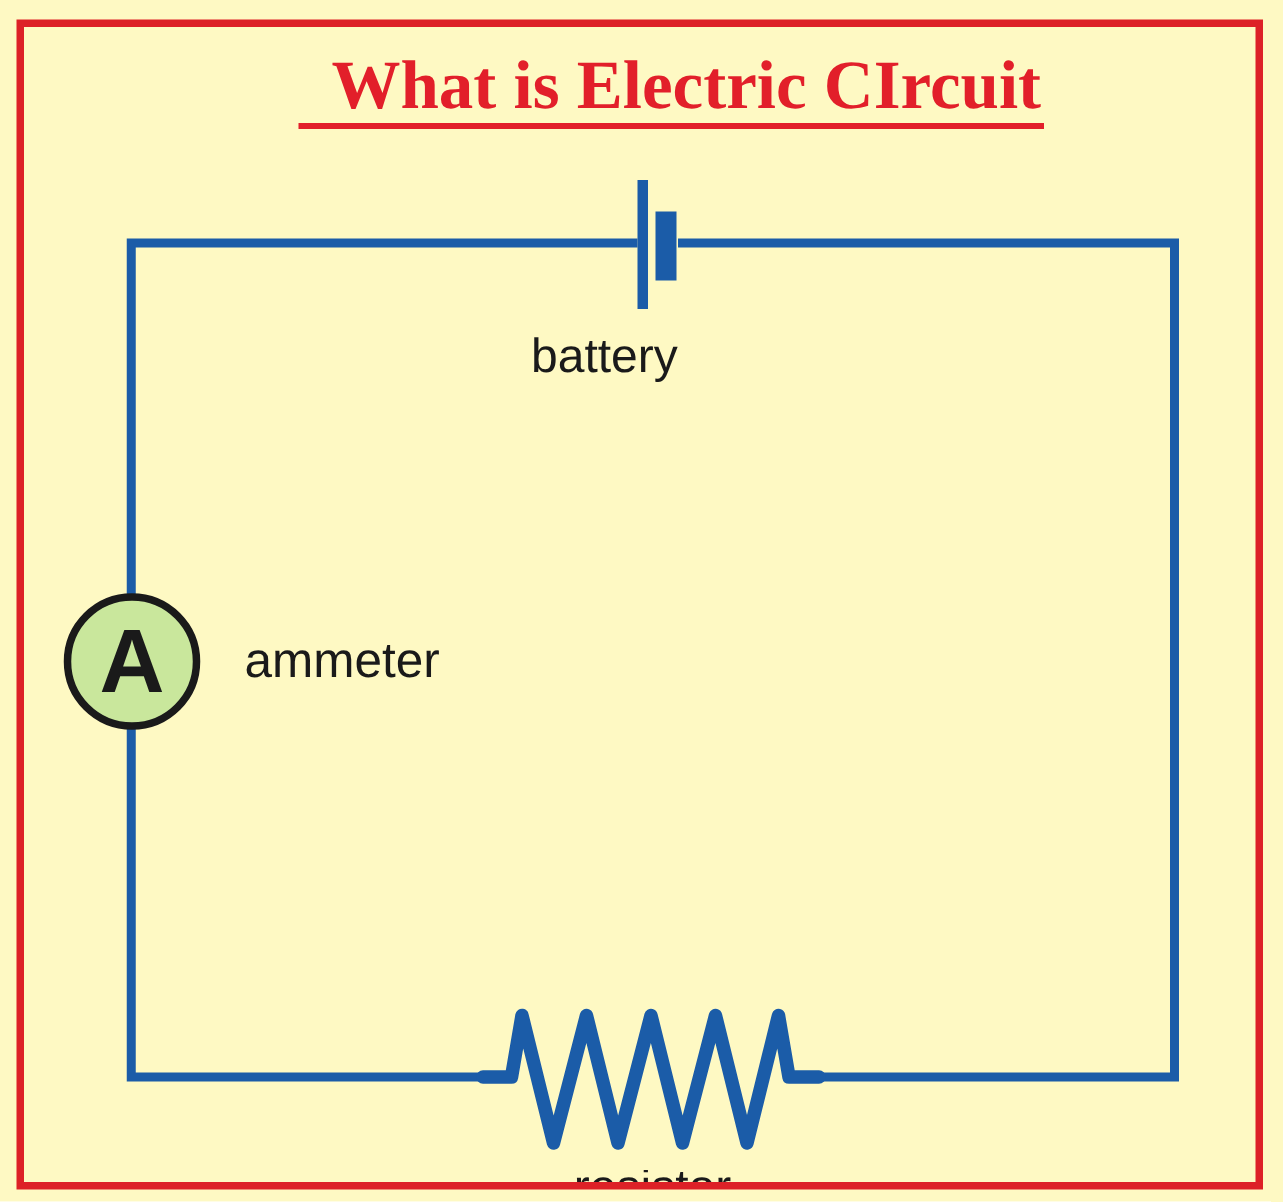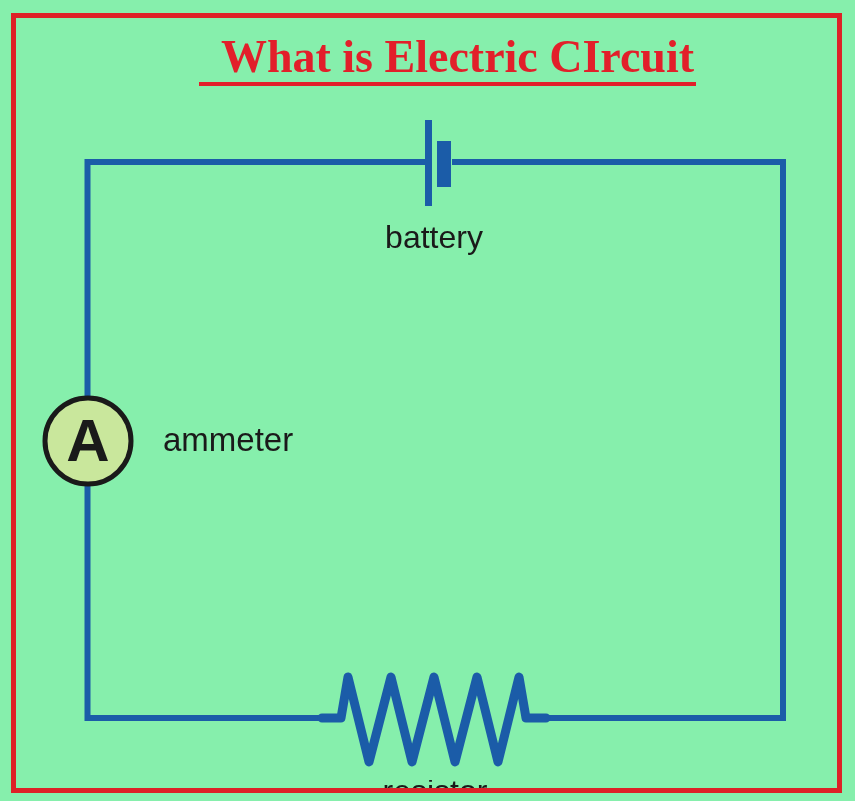--- a/index.html
+++ b/index.html
@@ -8,21 +8,21 @@
     background: #ffffff;
     width: 855px;
     height: 801px;
     overflow: hidden;
     font-family: "Liberation Sans", sans-serif;
   }
   .page {
     position: relative;
     width: 855px;
     height: 801px;
-    background: #86efac;
+    background: #fef9c3;
   }
   .frame {
     position: absolute;
     left: 11px;
     top: 13px;
     width: 831px;
     height: 780px;
     box-sizing: border-box;
     border: 5px solid var(--frame-red, #dd2127);
     background: transparent;
@@ -78,21 +78,20 @@
   .label {
     position: absolute;
     color: var(--label-color, #1a1a1a);
     z-index: 4;
     white-space: nowrap;
   }
   .battery-label {
     left: 354px;
     top: 221px;
     width: 160px;
-    text-align: center;
     font-size: 32px;
     line-height: 1;
   }
   .ammeter-letter {
     left: 58px;
     top: 408px;
     width: 60px;
     height: 66px;
     display: flex;
     align-items: center;

